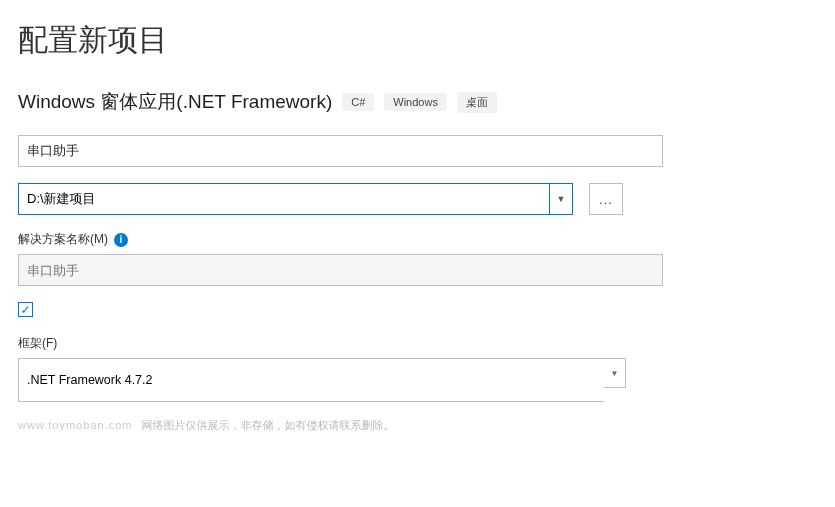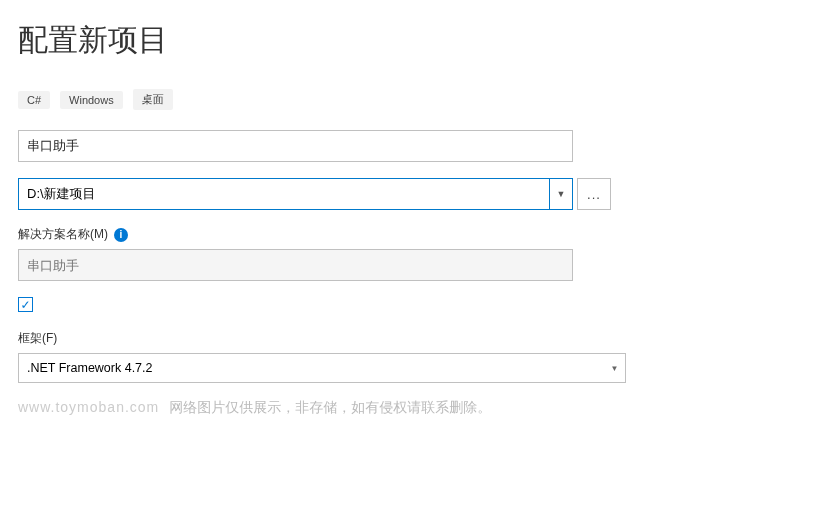--- a/index.html
+++ b/index.html
@@ -49,39 +49,39 @@
       width: 14px;
       height: 14px;
       background: #0078d4;
       color: #fff;
       font-size: 10px;
       font-weight: bold;
       border-radius: 50%;
       font-style: normal;
     }
     .text-input {
-      width: 555px;
+      width: 645px;
       height: 32px;
       border: 1px solid #c0c0c0;
       padding: 0 8px;
       font-size: 13px;
       font-family: inherit;
       color: #1e1e1e;
       background: #fff;
       outline: none;
     }
     .text-input:disabled {
       background: #f5f5f5;
       color: #999;
     }
     .field-group { margin-bottom: 16px; }
     .combo-row {
       display: flex;
       align-items: center;
-      gap: 4px;
+      gap: 16px;
     }
     .combo {
       position: relative;
       width: 555px;
       display: flex;
     }
     .combo-input {
       flex: 1;
       height: 32px;
       border: 1px solid #0079cb;
@@ -136,21 +136,21 @@
       font-size: 12px;
       color: #333;
     }
     .framework-combo {
       position: relative;
       width: 608px;
       display: flex;
     }
     .framework-input {
       flex: 1;
-      height: 30px;
+      height: 44px;
       border: 1px solid #c0c0c0;
       border-right: none;
       padding: 0 8px;
       font-size: 12.5px;
       font-family: inherit;
       background: #fff;
       outline: none;
     }
     .framework-button {
       width: 22px;
@@ -159,32 +159,33 @@
       border-left: none;
       background: #fff;
       cursor: pointer;
       display: flex;
       align-items: center;
       justify-content: center;
       font-size: 8px;
       color: #666;
     }
     .watermark {
-      font-size: 14px;
+      font-size: 11px;
       color: #bbb;
       margin-top: 14px;
     }
     .watermark .domain { color: #ccc; letter-spacing: 1px; margin-right: 6px; }
   </style>
 </head>
 <body>
 
 <h1 class="page-title">配置新项目</h1>
 
 <div class="template-row">
+  <span class="template-name">Windows 窗体应用(.NET Framework)</span>
   <span class="tag">C#</span>
   <span class="tag">Windows</span>
   <span class="tag">桌面</span>
 </div>
 
 <div class="field-group">
   <input type="text" class="text-input" value="串口助手" style="">
 </div>
 
 <div class="field-group">

